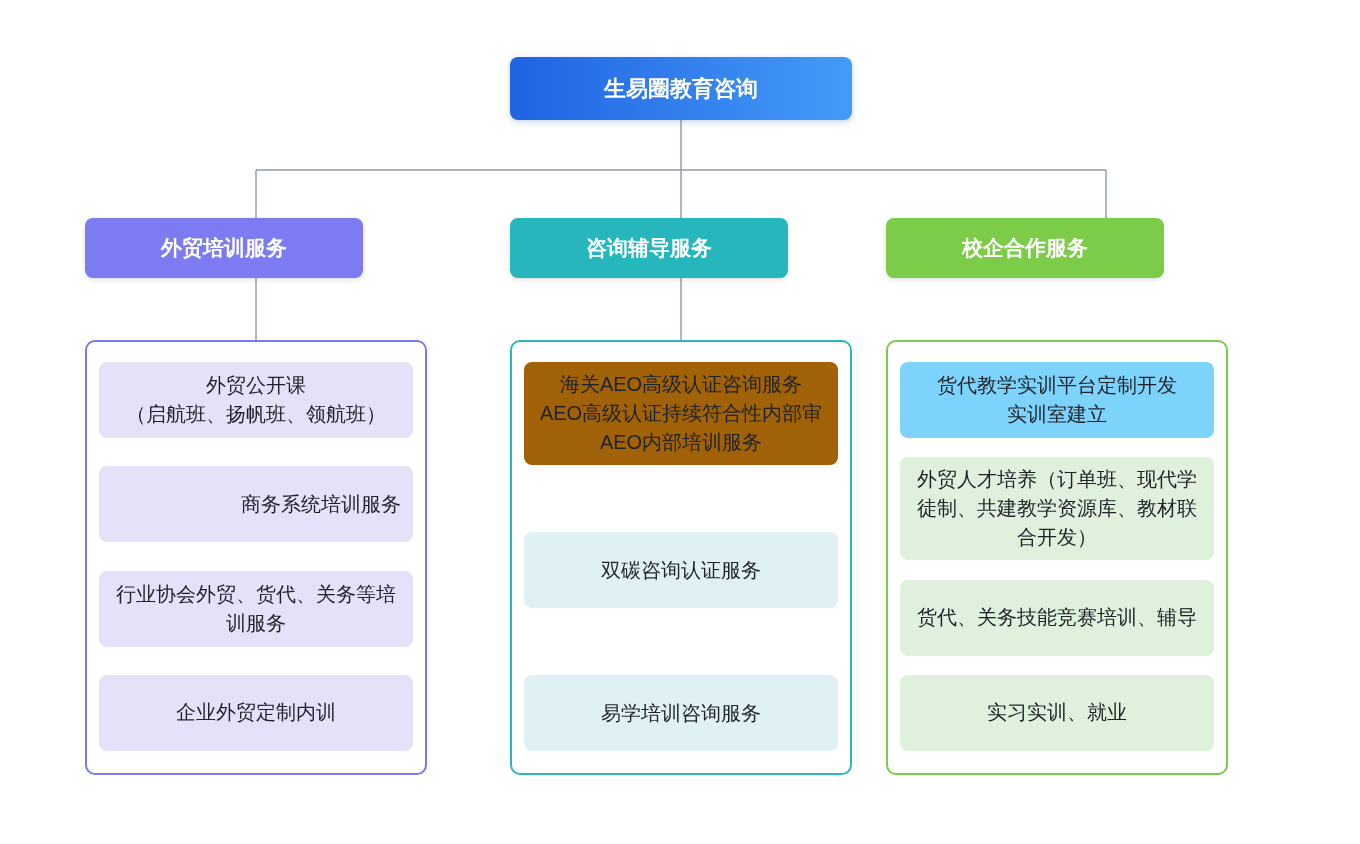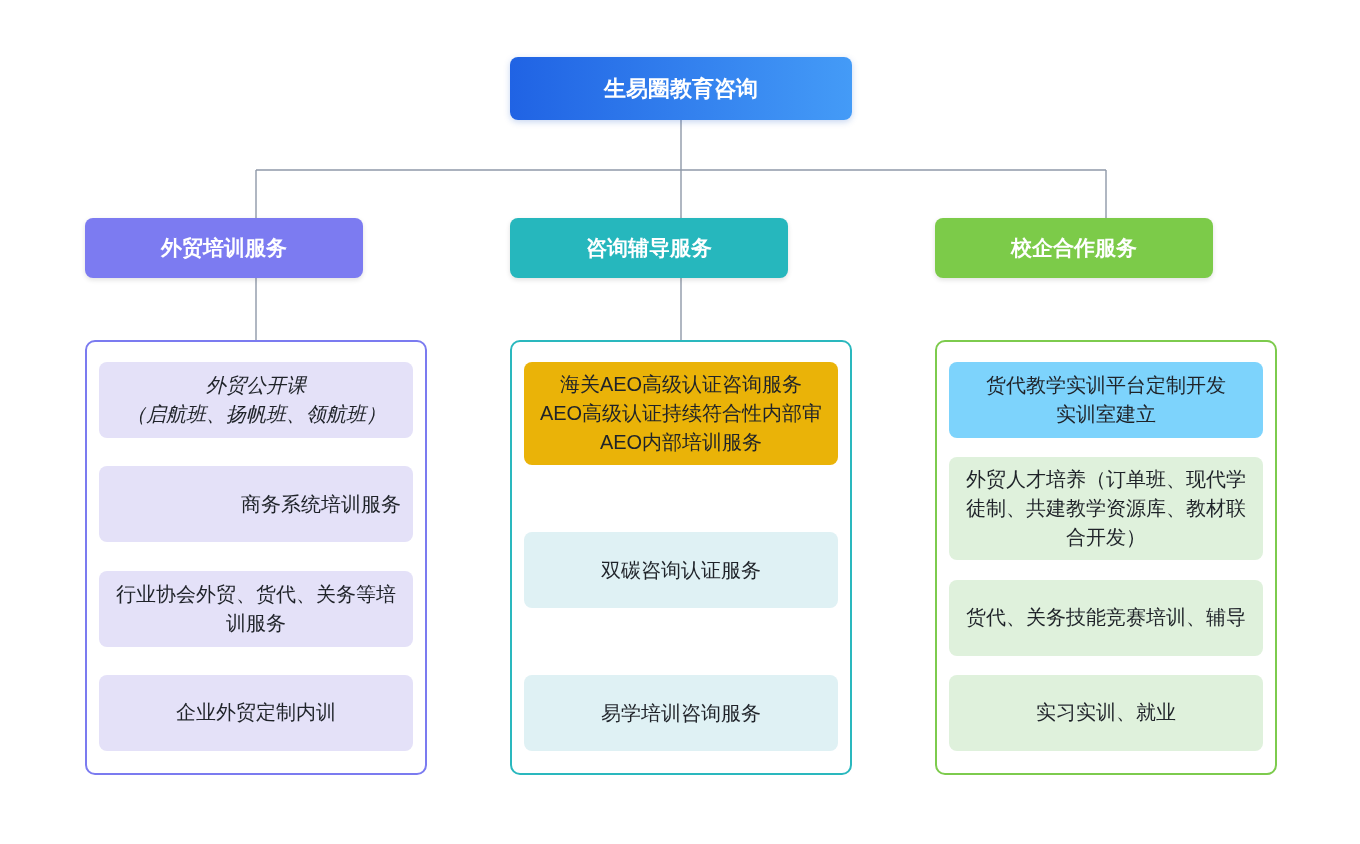--- a/index.html
+++ b/index.html
@@ -94,53 +94,53 @@
   <div class="root-node" style="background: linear-gradient(90deg, rgb(32, 99, 228), rgb(68, 155, 247)); color: rgb(255, 255, 255);">
     <span>生易圈教育咨询</span>
   </div>
 
   <div id="branches">
   <div class="branch" style="left: 85px;">
     <div class="branch-header" style="background: rgb(124, 123, 241);">
       <span class="branch-header-label">外贸培训服务</span>
     </div>
     <div class="branch-container" style="border-color: rgb(123, 123, 240);">
-          <div class="service-item" style="background: rgb(228, 225, 248); font-style: italic;">
+          <div class="service-item" style="background: rgb(228, 225, 248);">
             <span>外贸公开课<br>（启航班、扬帆班、领航班）</span>
           </div>
           <div class="service-item" style="background: rgb(228, 225, 248); justify-content: flex-end;">
             <span>商务系统培训服务</span>
           </div>
           <div class="service-item" style="background: rgb(228, 225, 248);">
             <span>行业协会外贸、货代、关务等培训服务</span>
           </div>
           <div class="service-item" style="background: rgb(228, 225, 248);">
             <span>企业外贸定制内训</span>
           </div>
         </div>
   </div>
 
   <div class="branch" style="left: 510px;">
     <div class="branch-header" style="background: rgb(38, 183, 189); text-align: right;">
       <span class="branch-header-label">咨询辅导服务</span>
     </div>
     <div class="branch-container" style="border-color: rgb(42, 184, 190);">
-          <div class="service-item" style="background: #eab308;">
+          <div class="service-item" style="background: #a16207;">
             <span>海关AEO高级认证咨询服务<br>AEO高级认证持续符合性内部审<br>AEO内部培训服务</span>
           </div>
           <div class="service-item" style="background: rgb(223, 241, 244);">
             <span>双碳咨询认证服务</span>
           </div>
           <div class="service-item" style="background: rgb(223, 241, 244);">
             <span>易学培训咨询服务</span>
           </div>
         </div>
   </div>
 
-  <div class="branch" style="left: 935px;">
+  <div class="branch" style="left: 886px;">
     <div class="branch-header" style="background: rgb(124, 203, 73);">
       <span class="branch-header-label">校企合作服务</span>
     </div>
     <div class="branch-container" style="border-color: rgb(125, 203, 77);">
           <div class="service-item" style="background: #7dd3fc;">
             <span>货代教学实训平台定制开发<br>实训室建立</span>
           </div>
           <div class="service-item" style="background: rgb(223, 241, 220);">
             <span>外贸人才培养（订单班、现代学徒制、共建教学资源库、教材联合开发）</span>
           </div>

